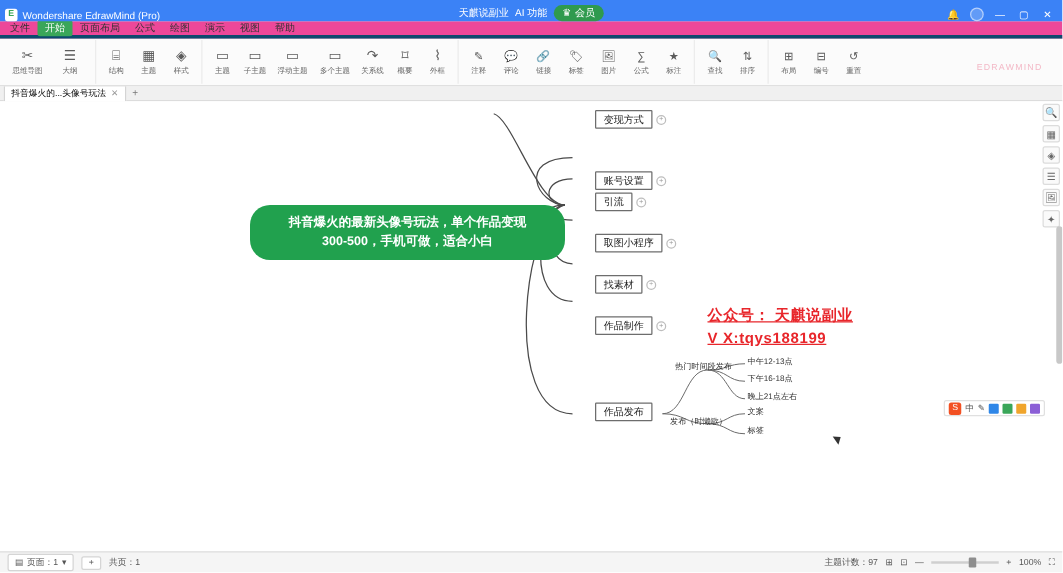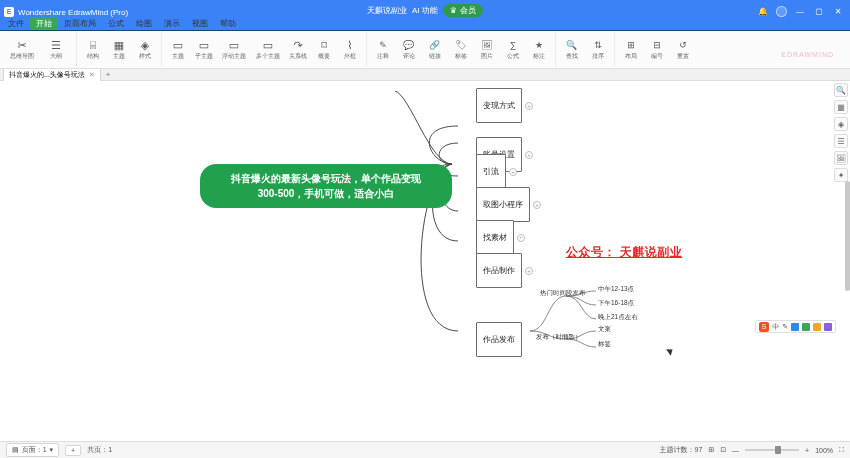--- a/index.html
+++ b/index.html
@@ -25,21 +25,21 @@
   }
   .tb-title { font-size:8px; }
   .tb-center { position:absolute; left:50%; transform:translateX(-50%); display:flex; align-items:center; gap:5px; font-size:8px;}
   .tb-pill { background:#2f9a4e; border-radius:8px; padding:1px 7px; font-size:8px; display:flex; align-items:center; gap:3px;}
   .tb-right { margin-left:auto; display:flex; align-items:center; gap:7px; padding-right:6px; font-size:8px;}
   .tb-btn { width:12px; text-align:center; cursor:default; }
   .tb-avatar { width:11px; height:11px; border-radius:50%; background:#ffffff33; border:1px solid #ffffff88; }
 
   
   .menubar {
-    height:14px; background:#3b82f6; border-bottom:1px solid #0c4a6e;
+    height:14px; background:#ec4899; border-bottom:3px solid #0c4a6e;
     display:flex; align-items:center; gap:0; padding-left:2px;
   }
   .menu-item { font-size:8px; color:#333; padding:1px 6px; }
   .menu-item.active { background:#3aa659; color:#fff; border-radius:2px;}
 
   
   .ribbon {
     height:38px; background:#fbfbfb; border-bottom:1px solid #e0e0e0;
     display:flex; align-items:stretch; padding:1px 2px; position:relative;
   }
@@ -65,21 +65,21 @@
   
   .canvas {
     position:absolute; left:0; right:0; top:81px; bottom:17px;
     background:#ffffff; overflow:hidden;
   }
   .canvas svg { position:absolute; left:0; top:0; }
 
   .node {
     position:absolute; background:#ffffff; border:1px solid #6d6d6d;
     font-size:8px; color:#222; text-align:center;
-    padding:11px 6px; white-space:nowrap; border-radius:1px;
+    padding:1px 6px; white-space:nowrap; border-radius:1px;
   }
   .node .plus {
     position:absolute; right:-12px; top:50%; transform:translateY(-50%);
     width:8px; height:8px; border:1px solid #bdbdbd; border-radius:50%;
     font-size:6px; line-height:7px; color:#999; background:#fff; text-align:center;
   }
   .root {
     position:absolute; background:#21a14e; color:#ffffff; border-radius:16px;
     font-size:10px; font-weight:bold; text-align:center; line-height:15px;
     padding:7px 14px; width:252px;
@@ -348,20 +348,21 @@
   <div class="leaf" style="left:540px; top:208px;">热门时间段发布</div>
   <div class="leaf" style="left:598px; top:204px;">中午12-13点</div>
   <div class="leaf" style="left:598px; top:218px;">下午16-18点</div>
   <div class="leaf" style="left:598px; top:232px;">晚上21点左右</div>
   <div class="leaf" style="left:536px; top:252px;">发布（时懒歌）</div>
   <div class="leaf" style="left:598px; top:244px;">文案</div>
   <div class="leaf" style="left:598px; top:259px;">标签</div>
 
   <div class="promo" style="left:566px; top:162px;">
     <div>公众号： 天麒说副业</div>
+    <div>V X:tqys188199</div>
   </div>
 
   <div class="vtools">
     <div class="vtool">🔍</div>
     <div class="vtool">▦</div>
     <div class="vtool">◈</div>
     <div class="vtool">☰</div>
     <div class="vtool">🖼</div>
     <div class="vtool">✦</div>
   </div>

